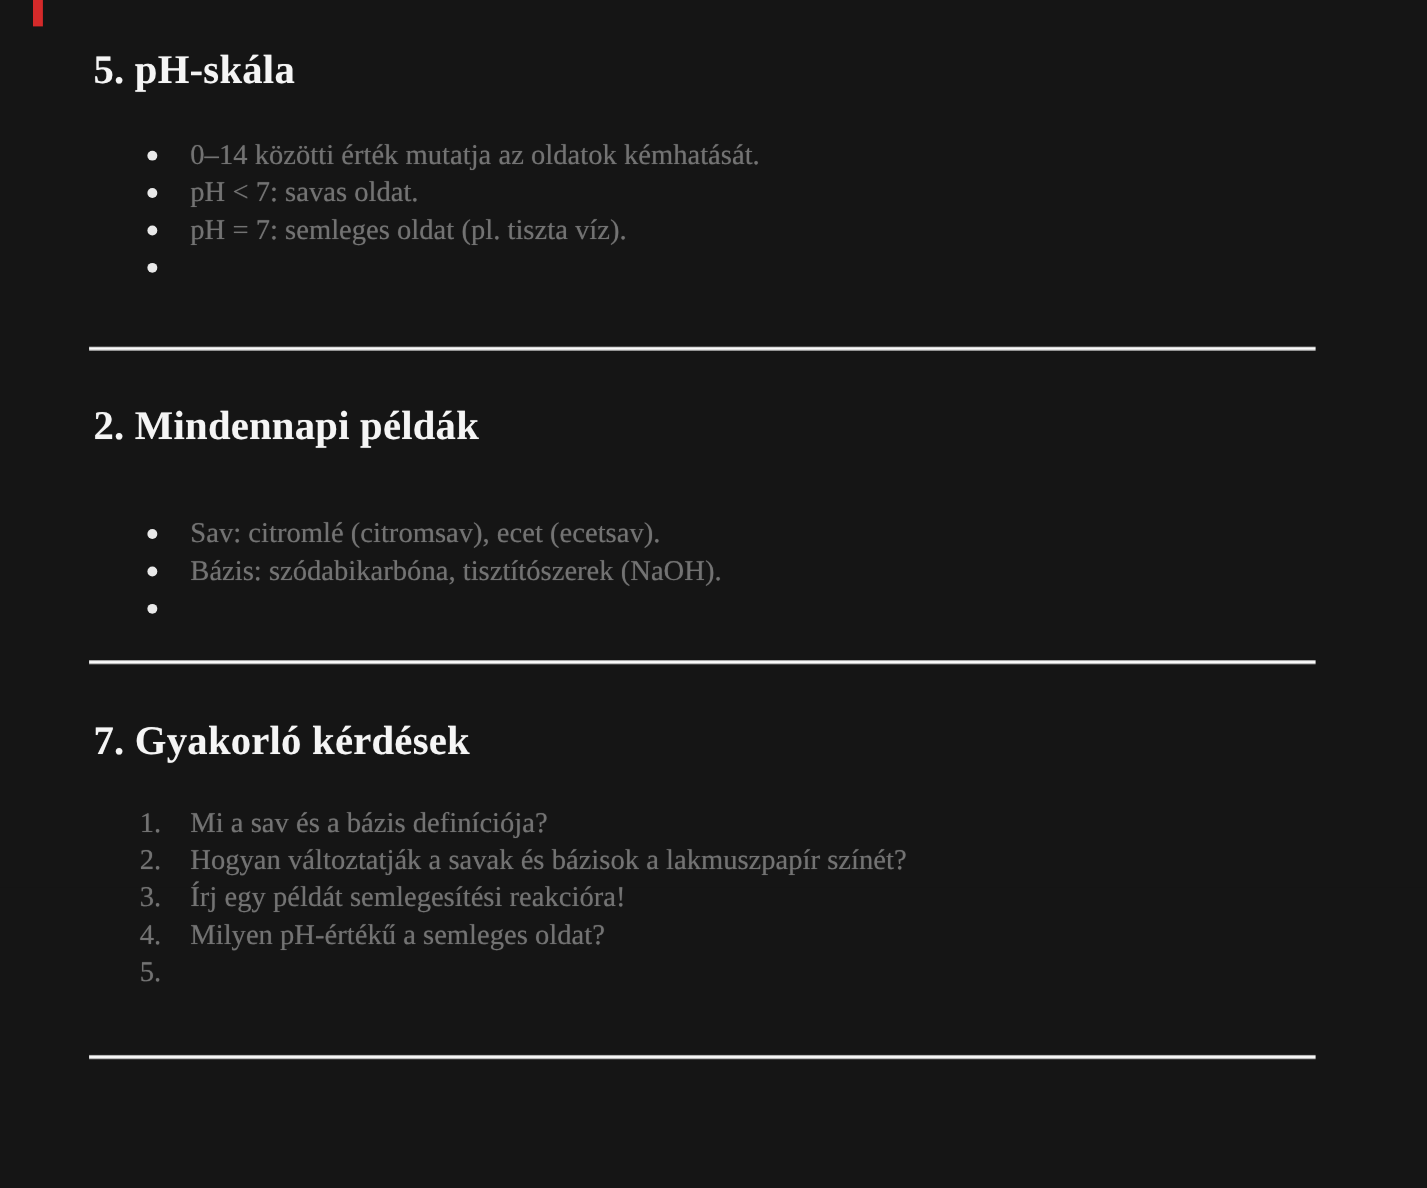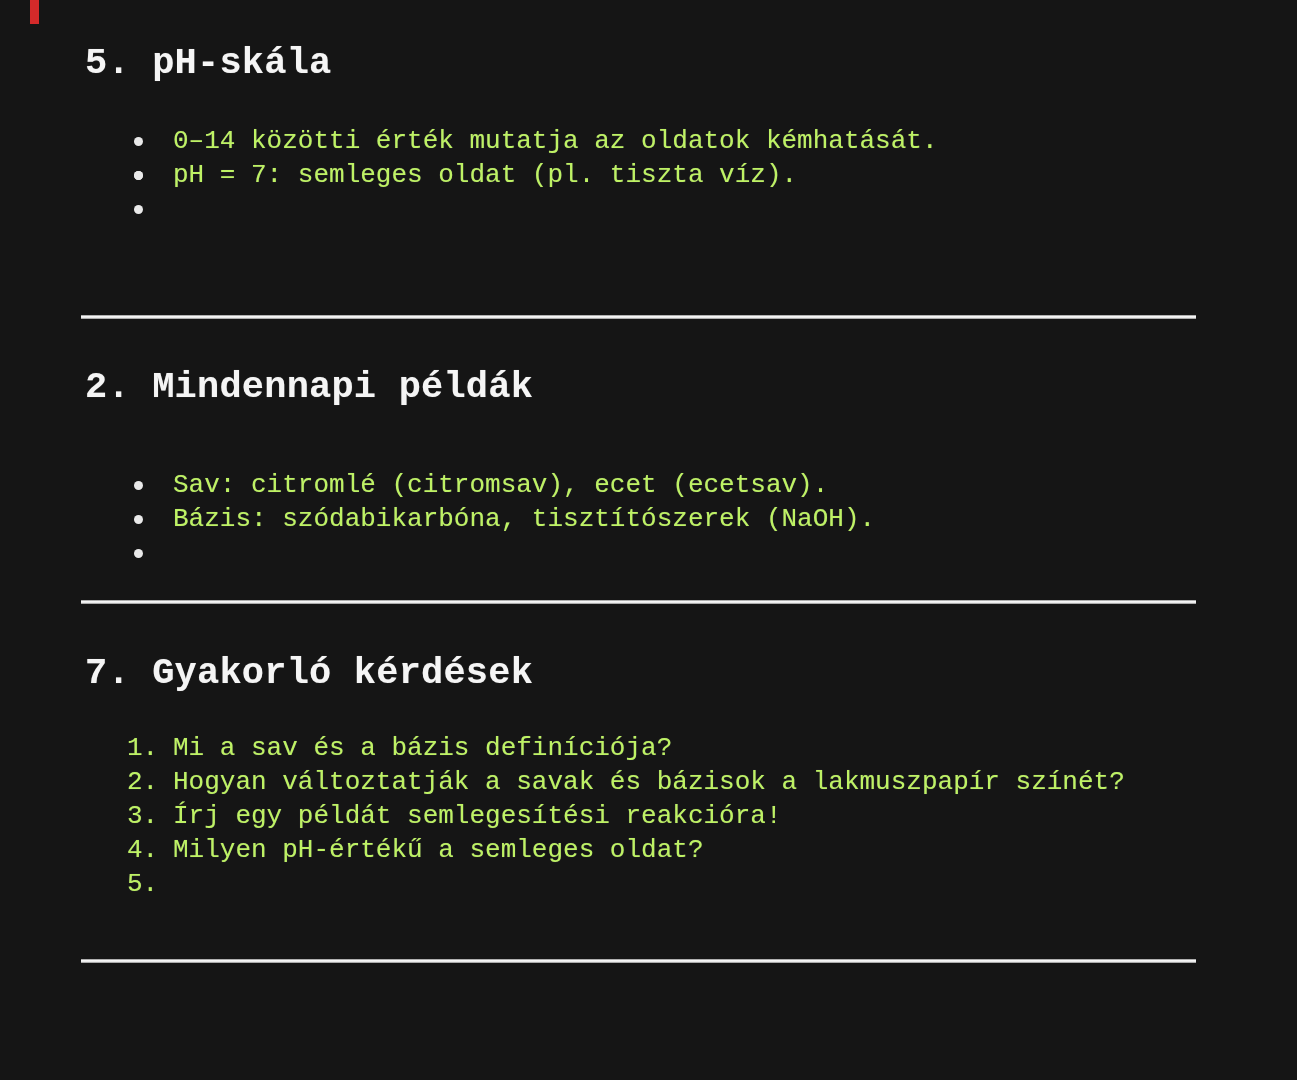--- a/index.html
+++ b/index.html
@@ -11,21 +11,20 @@
     height: 1080px;
     background: #151515;
     overflow: hidden;
     font-family: "Liberation Serif", "DejaVu Serif", serif;
   }
   .page {
     position: relative;
     width: 1297px;
     height: 807px;
     background: #151515;
-    font-family: Liberation Mono, monospace;
   }
   .red-marker {
     position: absolute;
     left: 30px;
     top: 0;
     width: 9px;
     height: 24px;
     background: #d42a2a;
   }
   .heading {
@@ -38,21 +37,21 @@
     letter-spacing: 0.2px;
     text-shadow: 0 0 1px rgba(240,240,240,0.35);
     white-space: nowrap;
   }
   .doc-list {
     position: absolute;
     left: 127px;
     margin: 0;
     padding: 0;
     list-style: none;
-    color: #bef264;
+    color: #737373;
     font-size: 26px;
     text-shadow: 0 0 1px rgba(230,230,230,0.3);
   }
   .doc-list li {
     position: relative;
     padding-left: 46px;
     line-height: 34px;
     white-space: nowrap;
   }
   .bullet {
@@ -96,20 +95,21 @@
 
   <h2 class="heading" id="heading-5">5. pH-skála</h2>
 
   <ul class="doc-list" id="list-5">
     <li>
       <span class="bullet"></span>
       <span class="li-text">0–14 közötti érték mutatja az oldatok kémhatását.</span>
     </li>
     <li>
       <span class="bullet"></span>
+      <span class="li-text">pH &lt; 7: savas oldat.</span>
     </li>
     <li>
       <span class="bullet"></span>
       <span class="li-text">pH = 7: semleges oldat (pl. tiszta víz).</span>
     </li>
     <li>
       <span class="bullet"></span>
     </li>
   </ul>
 

